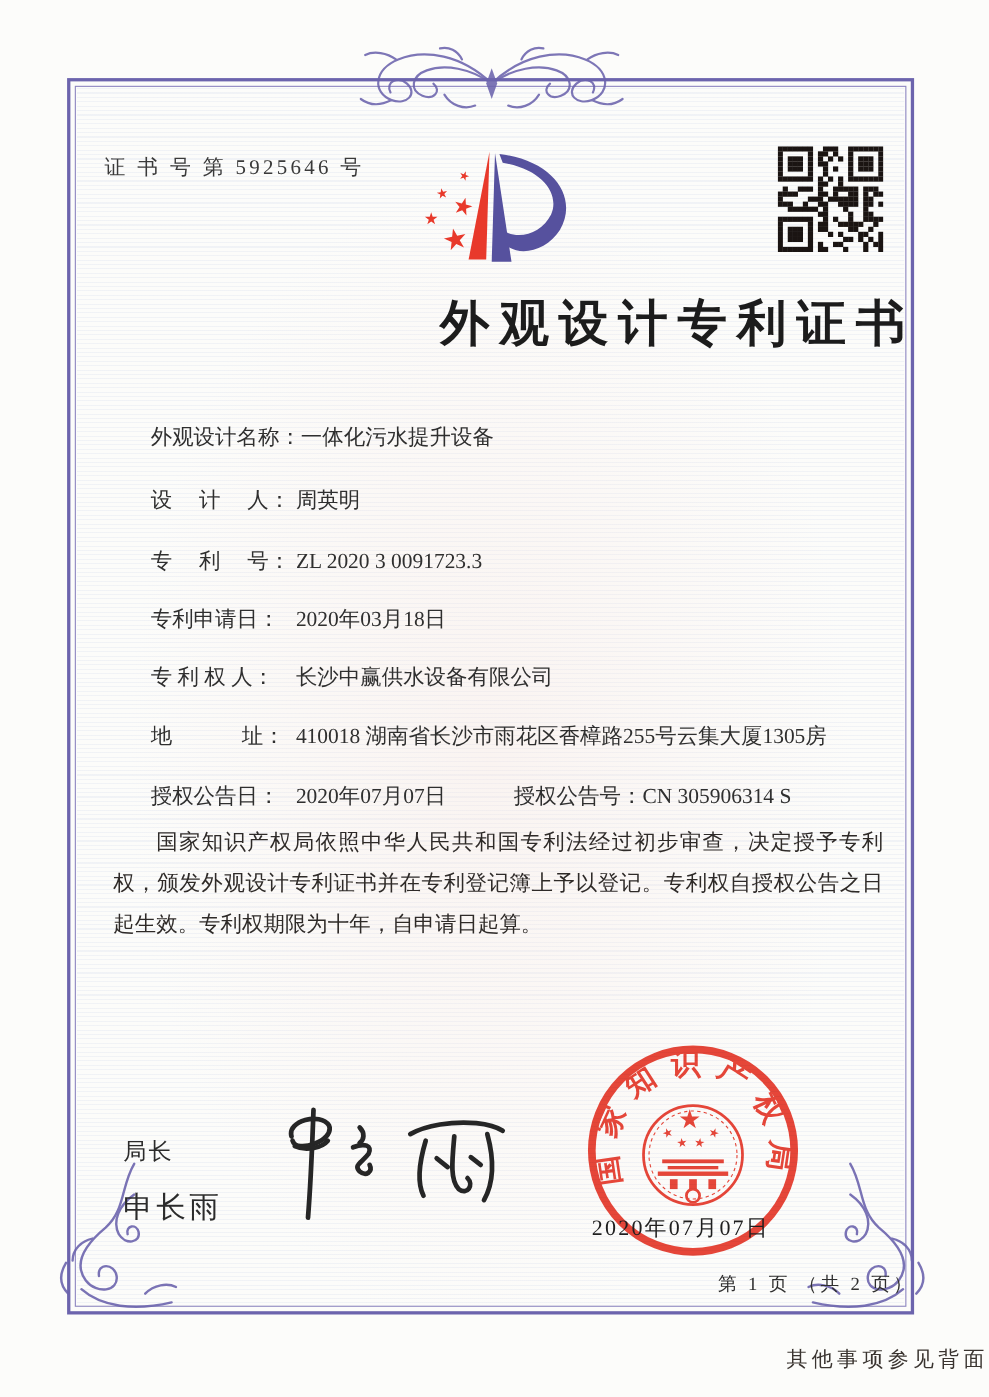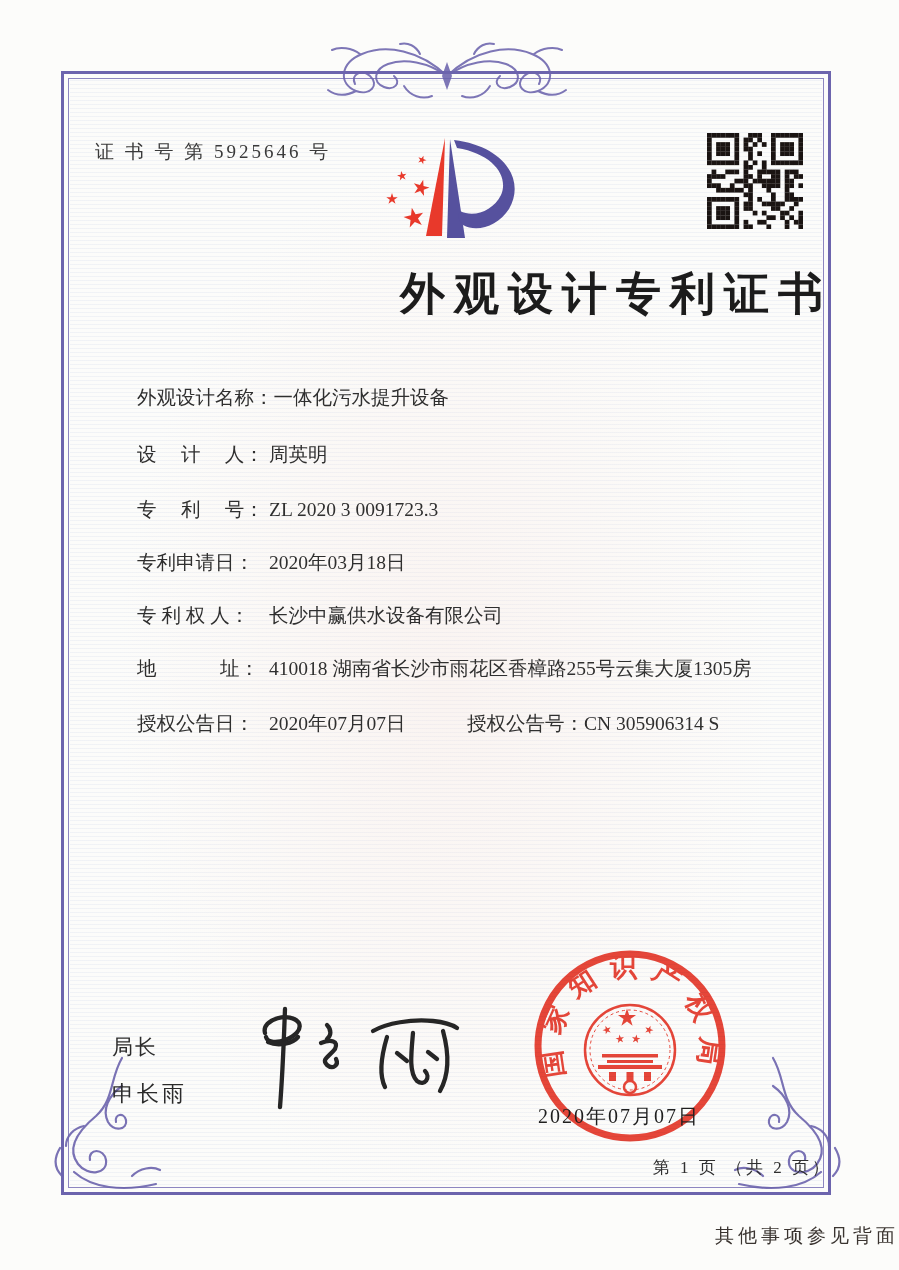--- a/index.html
+++ b/index.html
@@ -20,21 +20,21 @@
       repeating-linear-gradient(180deg, rgba(140,160,210,0.10) 0 1px, rgba(255,255,255,0) 1px 4px);
   }
   .cert-no{left:95px;top:139px;font-size:19px;letter-spacing:3px;color:#3a3a3a;}
   .title{left:62px;top:264px;width:770px;text-align:right;font-size:45px;font-weight:700;letter-spacing:9px;color:#1c1c1c;}
   .field-row{left:105px;width:705px;font-size:19.5px;color:#2f2f2f;white-space:nowrap;}
   .field-label{display:inline-block;min-width:132px;margin-left:32px;}
   .grant-pair{position:absolute;left:342px;top:0;margin-left:20px;}
   .body-text{left:103px;top:748px;width:700px;font-size:19.5px;line-height:37px;text-align:justify;color:#2e2a28;}
   .body-text p{margin:0;text-indent:2em;}
   .signoff-title{left:112px;top:1033px;font-size:21px;letter-spacing:2px;}
-  .signoff-name{left:112px;top:1079px;font-size:22px;letter-spacing:3px;}
+  .signoff-name{left:112px;top:1079px;font-size:27px;letter-spacing:3px;}
   .seal-wrap{left:510px;top:926px;width:240px;height:240px;opacity:.93;mix-blend-mode:multiply;}
   .seal-date{left:538px;top:1103px;font-size:20px;letter-spacing:2px;color:#1f1f1f;}
   .footer-page{left:62px;top:1156px;width:770px;text-align:right;font-size:17px;letter-spacing:3px;color:#2f2f2f;}
   .back-note{left:0;top:1223px;width:899px;text-align:right;font-size:19px;letter-spacing:4px;color:#3a3430;}
   .qr{left:707px;top:133px;width:96px;height:96px;}
   .logo{left:362px;top:120px;width:196px;height:140px;}
   .ornament-top{left:300px;top:40px;width:294px;height:66px;}
   .flourish-left{left:44px;top:1056px;width:118px;height:146px;}
   .flourish-right{left:733px;top:1056px;width:118px;height:146px;transform:scaleX(-1);}
   .signature{left:235px;top:997px;width:240px;height:116px;}
@@ -345,20 +345,21 @@
 </div>
 <div class="abs field-row" style="top:655px">
   <span class="field-label">地　　　 址：</span><span>410018 湖南省长沙市雨花区香樟路255号云集大厦1305房</span>
 </div>
 <div class="abs field-row" style="top:710px">
   <span class="field-label">授权公告日：</span><span>2020年07月07日</span>
   <span class="grant-pair"><span>授权公告号：</span><span>CN 305906314 S</span></span>
 </div>
 
 <div class="abs body-text">
+  <p>国家知识产权局依照中华人民共和国专利法经过初步审查，决定授予专利权，颁发外观设计专利证书并在专利登记簿上予以登记。专利权自授权公告之日起生效。专利权期限为十年，自申请日起算。</p>
 </div>
 
 <div class="abs signoff-title">局长</div>
 <div class="abs signoff-name">申长雨</div>
 
 <svg class="abs signature" viewBox="0 0 240 116">
   <g stroke="#1b1b1b" fill="none" stroke-width="4.3" stroke-linecap="round" stroke-linejoin="round" opacity="0.95">
     <path d="M50,12 C49,38 48,72 45,110"></path>
     <path d="M30,36 C26,22 56,14 64,26 C70,40 34,52 31,40"></path>
     <path d="M33,45 C44,50 58,46 63,40"></path>

